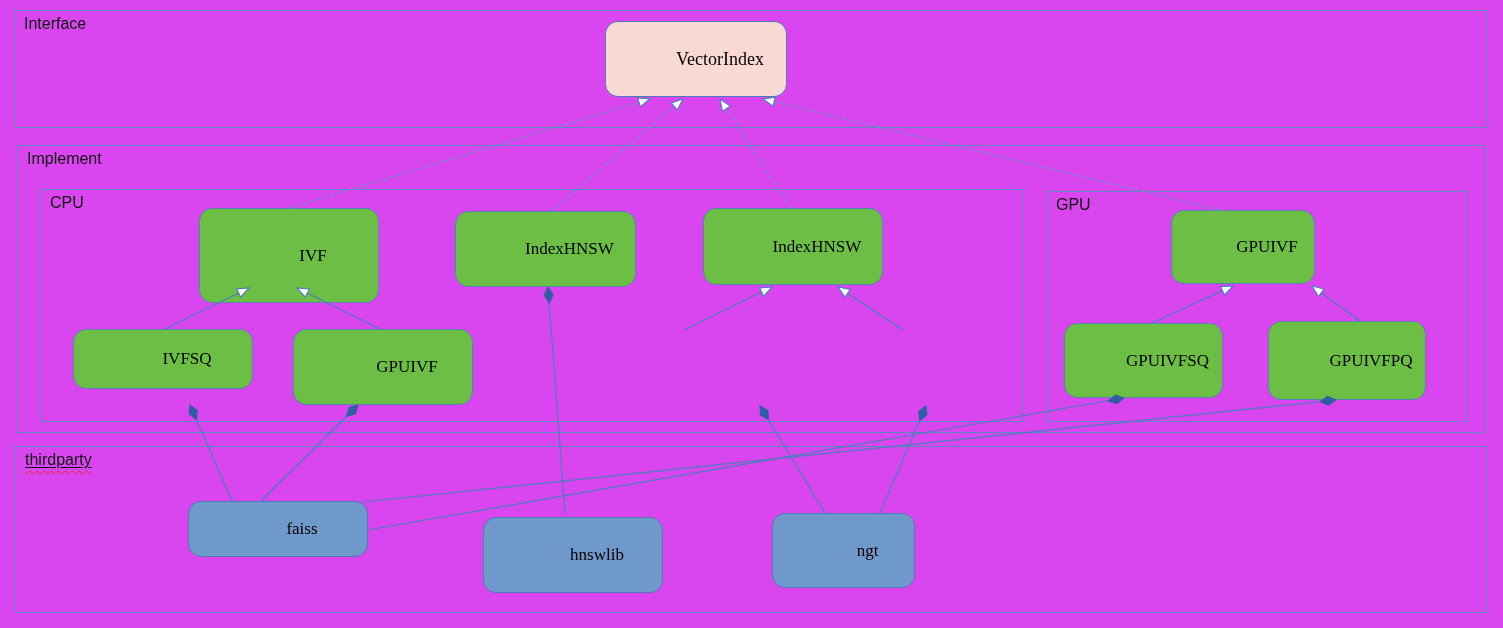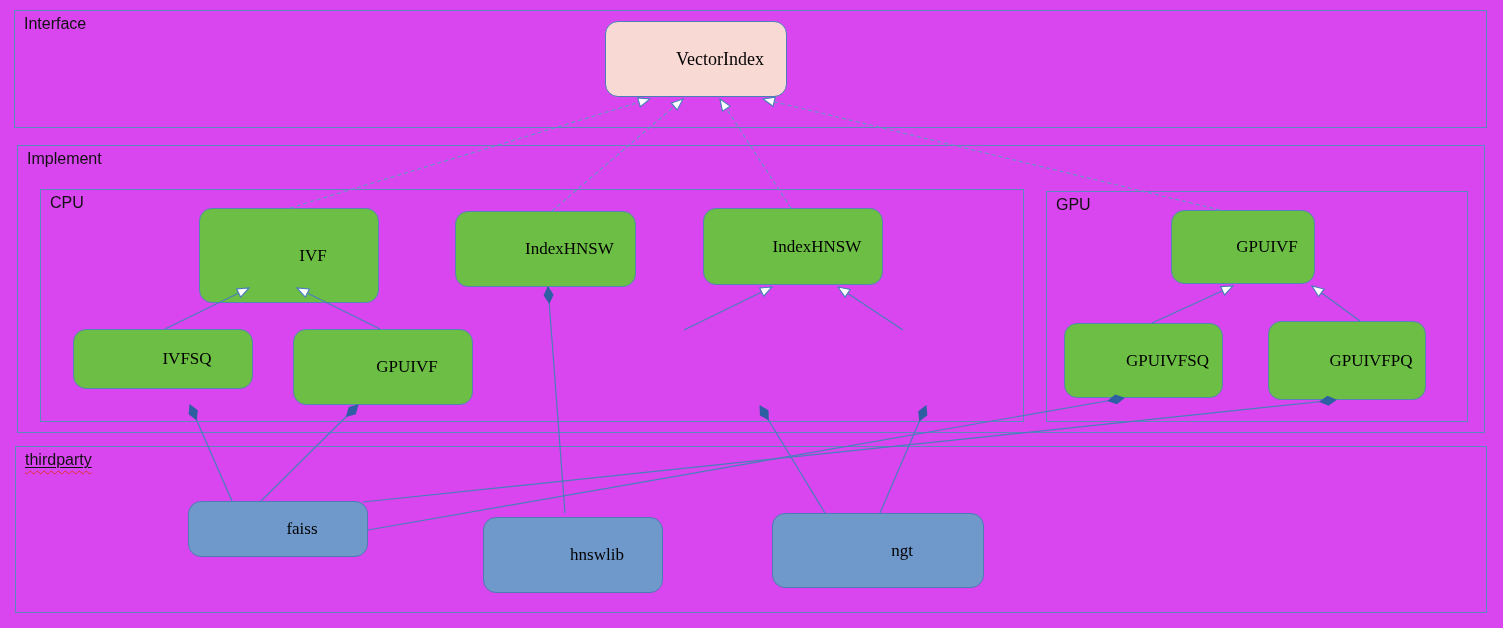--- a/index.html
+++ b/index.html
@@ -91,21 +91,21 @@
   <div class="node green" style="left:1268px;top:321px;width:158px;height:79px;">
     <span>GPUIVFPQ</span>
   </div>
 
   <div class="node blue" style="left:188px;top:501px;width:180px;height:56px;">
     <span>faiss</span>
   </div>
   <div class="node blue" style="left:483px;top:517px;width:180px;height:76px;border-radius:13px;">
     <span>hnswlib</span>
   </div>
-  <div class="node blue" style="left:772px;top:513px;width:212px;height:75px;">
+  <div class="node blue" style="left:772px;top:513px;width:143px;height:75px;">
     <span>ngt</span>
   </div>
 
   <svg class="wires" width="1503" height="628" viewBox="0 0 1503 628">
     <defs>
       <marker id="mArrow" viewBox="0 0 12 10" refX="11" refY="5" markerWidth="14" markerHeight="11.5" orient="auto" markerUnits="userSpaceOnUse">
         <path d="M1,1 L11,5 L1,9 Z" fill="#ffffff" stroke="#4a7ebb" stroke-width="1"></path>
       </marker>
     </defs>
 

